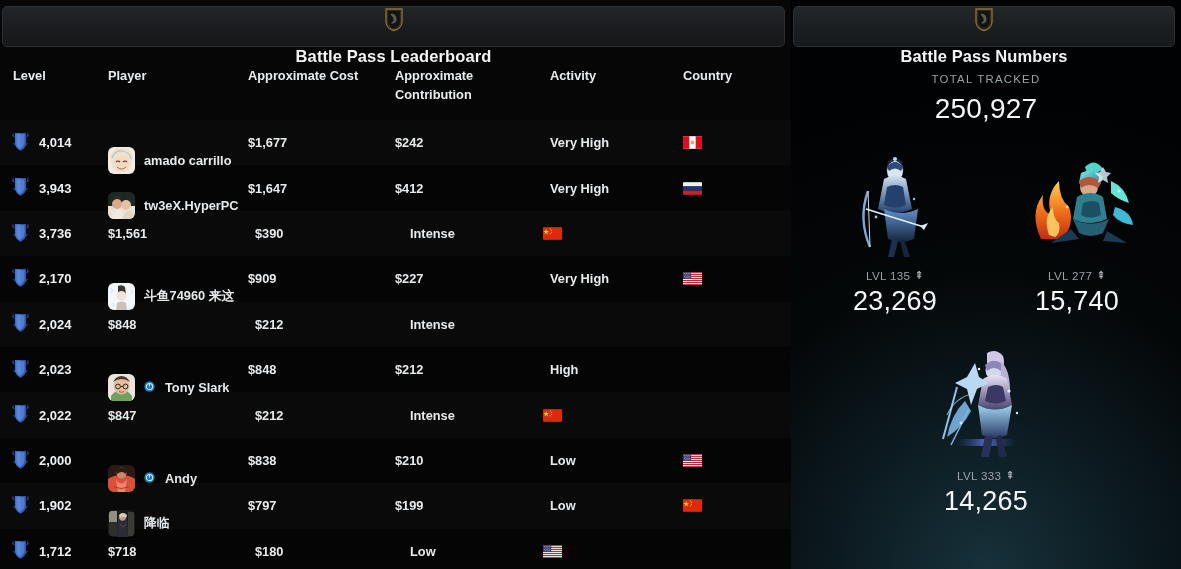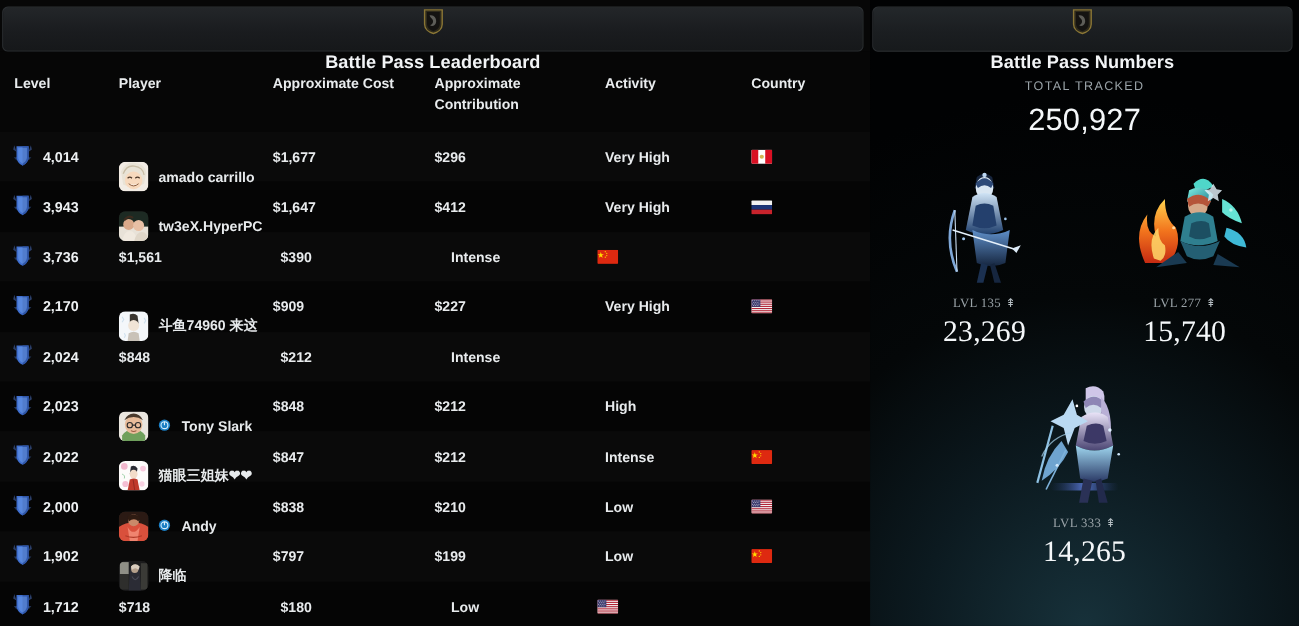--- a/index.html
+++ b/index.html
@@ -139,21 +139,20 @@
     margin-top: 22px;
     display: flex;
     justify-content: center;
     gap: 50px;
   }
   .hero {
     width: 132px;
     display: flex;
     flex-direction: column;
     align-items: center;
-    font-family: Liberation Serif, serif;
   }
   .hero-art { height: 116px; width: 132px; display: flex; align-items: flex-end; justify-content: center; }
   .hero-lvl {
     margin-top: 6px;
     color: #9aa3a8;
     font-size: 11.6px;
     letter-spacing: .35px;
     display: flex; align-items: center; gap: 4px;
   }
   .hero-lvl .arrow { font-size: 11px; color: #b7c0c5; }
@@ -222,21 +221,21 @@
                   <path d="M8 15 q2-2 4 0" stroke="#4a3526" stroke-width="1.1" fill="none"></path>
                   <path d="M15 15 q2-2 4 0" stroke="#4a3526" stroke-width="1.1" fill="none"></path>
                   <path d="M9 20 q4.5 4 9 0 q-4.5 2-9 0z" fill="#fff"></path>
                   <path d="M9 20 q4.5 4 9 0" stroke="#8a5a3a" stroke-width=".9" fill="none"></path>
                 </svg>
               </span>
 
        <span class="pname">amado carrillo</span>
      </div>
      <div class="cell cell-cost col-cost">$1,677</div>
-     <div class="cell cell-contrib col-contrib">$296</div>
+     <div class="cell cell-contrib col-contrib">$242</div>
      <div class="cell cell-act col-act">Very High</div>
      <div class="cell cell-country col-country">
        <span>
                 <svg class="flag" viewBox="0 0 30 20">
                   <rect width="30" height="20" fill="#fff"></rect>
                   <rect width="10" height="20" fill="#d91023"></rect>
                   <rect x="20" width="10" height="20" fill="#d91023"></rect>
                   <circle cx="15" cy="10" r="3" fill="#c9a227" opacity=".8"></circle>
                 </svg>
               </span>
@@ -442,38 +441,20 @@
        <span><svg class="lvl-badge" viewBox="0 0 19 21">
     <path d="M2 1 L1 5 L4 7 L3 4z" fill="#2b3f6a"></path>
     <path d="M17 1 L18 5 L15 7 L16 4z" fill="#2b3f6a"></path>
     <path d="M1.5 12 L4 15 L5.5 12z" fill="#223457"></path>
     <path d="M17.5 12 L15 15 L13.5 12z" fill="#223457"></path>
     <path d="M4 2 H15 V12 C15 16 11.6 18.6 9.5 19.6 C7.4 18.6 4 16 4 12 Z" fill="#3f6fd0"></path>
     <path d="M9.5 2 H15 V12 C15 16 11.6 18.6 9.5 19.6 Z" fill="#2f56a8"></path>
     <path d="M5.5 3.3 H13.5 V11.8 C13.5 14.8 11.2 16.9 9.5 17.8 C7.8 16.9 5.5 14.8 5.5 11.8 Z" fill="#6e9cea" opacity=".55"></path>
   </svg></span>
        <span class="lvl-num">2,022</span>
-     </div>
-     <div class="cell cell-player col-player">
-       <span class="avatar">
-                <svg width="27" height="27" viewBox="0 0 27 27">
-                  <rect width="27" height="27" fill="#fdfbfa"></rect>
-                  <circle cx="5" cy="5" r="3" fill="#f2b7cd"></circle>
-                  <circle cx="22" cy="7" r="2.6" fill="#f7c9dc"></circle>
-                  <circle cx="6" cy="21" r="2.8" fill="#f4bed2"></circle>
-                  <circle cx="21" cy="21" r="2.4" fill="#f9d2e2"></circle>
-                  <path d="M11 5 q4-2 6 2 l-1 6 q-4 2-6-1z" fill="#2b2b33"></path>
-                  <ellipse cx="13.5" cy="12" rx="3.6" ry="4" fill="#f3dcc9"></ellipse>
-                  <path d="M10 17 q4-2 7 0 l2 10 h-11z" fill="#c0392b"></path>
-                  <path d="M13 17 l1.5 10" stroke="#8e2720" stroke-width=".8"></path>
-                  <path d="M3 12 q3 1 2 4" stroke="#9fd0a8" stroke-width=".9" fill="none"></path>
-                </svg>
-              </span>
-
-       <span class="pname">猫眼三姐妹❤❤</span>
      </div>
      <div class="cell cell-cost col-cost">$847</div>
      <div class="cell cell-contrib col-contrib">$212</div>
      <div class="cell cell-act col-act">Intense</div>
      <div class="cell cell-country col-country">
        <span>
                 <svg class="flag" viewBox="0 0 30 20">
                   <rect width="30" height="20" fill="#de2910"></rect>
                   <path d="M5 3 l1.1 3.2 h3.4 l-2.8 2 1.1 3.2 -2.8-2 -2.8 2 1.1-3.2 -2.8-2 h3.4z" fill="#ffde00"></path>
                   <circle cx="11.5" cy="2.6" r=".9" fill="#ffde00"></circle>

